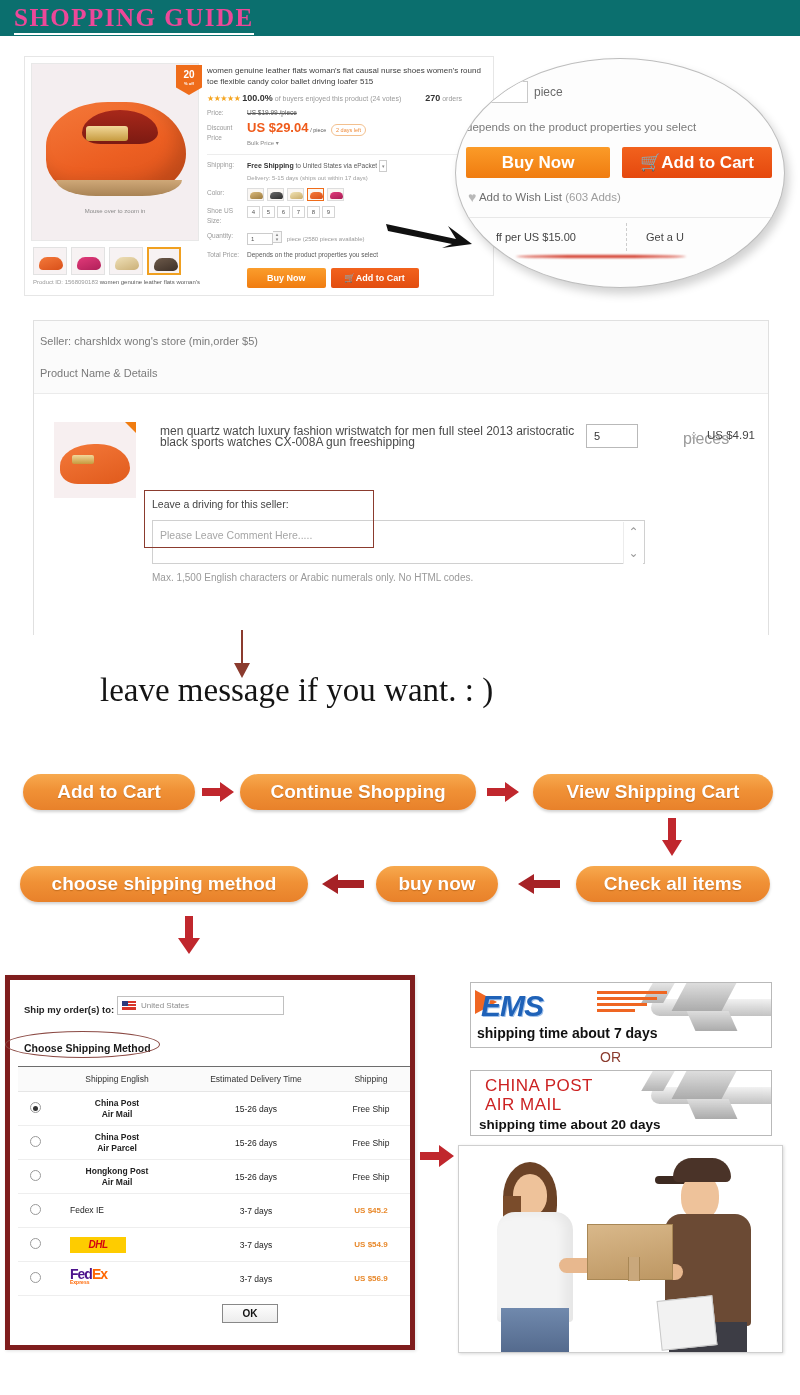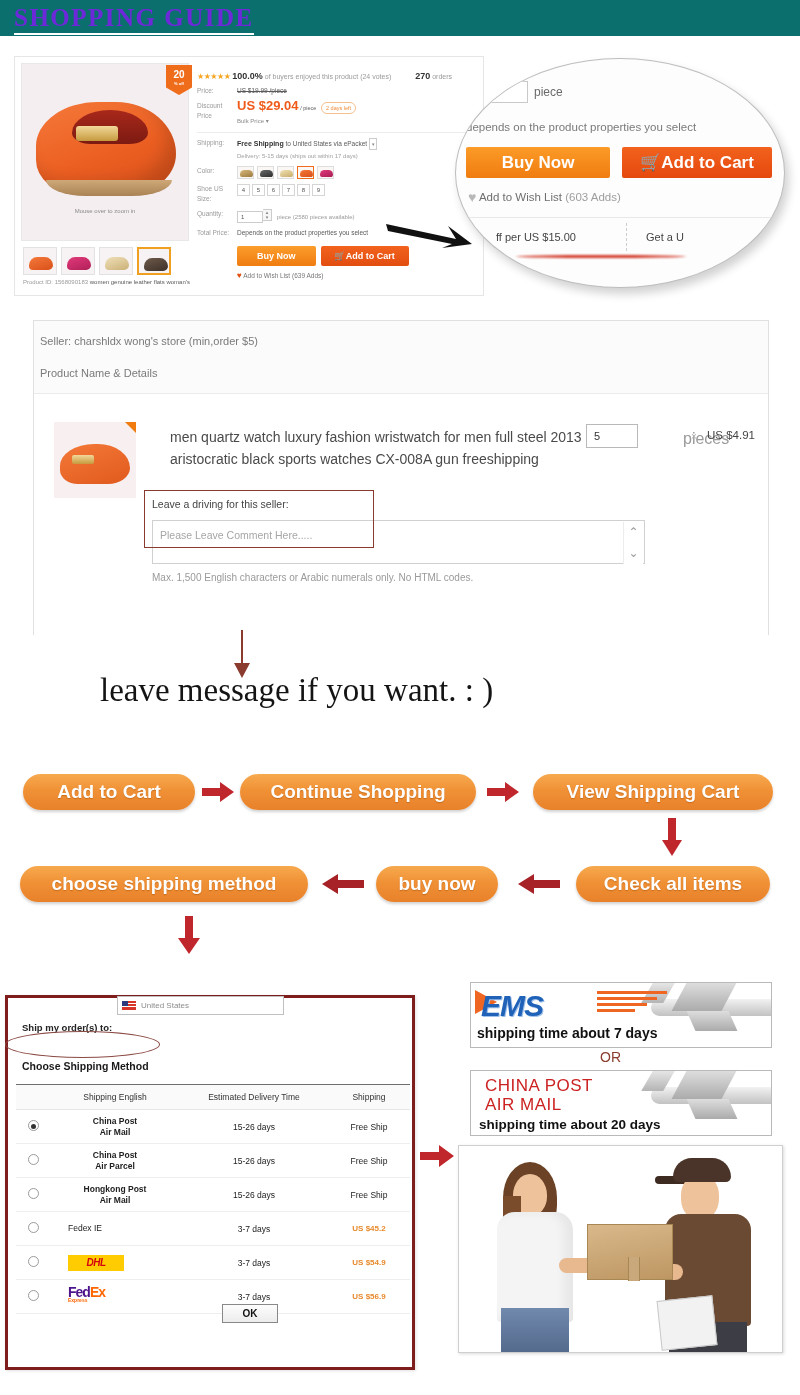--- a/index.html
+++ b/index.html
@@ -14,27 +14,27 @@
   
   .header-band {
     position: absolute; left: 0; top: 0;
     width: 800px; height: 36px;
     background: #0b6f6e;
   }
   .header-title {
     position: absolute; left: 14px; top: 4px;
     font-family: "Liberation Serif", serif;
     font-size: 25px; font-weight: bold;
-    color: #6d28d9; letter-spacing: 1.5px;
+    color: #ec4899; letter-spacing: 1.5px;
     border-bottom: 2px solid #ffffff;
     padding-bottom: 1px;
   }
 
   
-  .shot1 { position: absolute; left: 14px; top: 56px; width: 470px; height: 240px;
+  .shot1 { position: absolute; left: 24px; top: 56px; width: 470px; height: 240px;
            background: #ffffff; border: 1px solid #e6e6e6; overflow: hidden; }
   .p-img-box { position: absolute; left: 6px; top: 6px; width: 168px; height: 178px;
                background: #f4eef0; border: 1px solid #e8e8e8; overflow: hidden; }
   .shoe {
     position: absolute; left: 14px; top: 38px; width: 140px; height: 92px;
     background: linear-gradient(160deg,#f4793a 0%, #ec5f22 55%, #d9501a 100%);
     border-radius: 62px 60px 48px 42px / 44px 52px 40px 34px;
     box-shadow: inset -10px -12px 16px rgba(0,0,0,.14);
   }
   .shoe-op { position:absolute; left:36px; top:8px; width:76px; height:34px;
@@ -132,22 +132,22 @@
             background: #ffffff; border-top: 1px solid #ebebeb; }
   .c-thumb { position: absolute; left: 20px; top: 28px; width: 82px; height: 76px;
              background: #f7eff0; overflow: hidden; }
   .c-thumb .sh { position: absolute; left: 6px; top: 22px; width: 70px; height: 40px;
                  background: linear-gradient(160deg,#f4793a,#e05a1c);
                  border-radius: 34px 32px 22px 18px/22px 24px 16px 14px; }
   .c-thumb .bk { position: absolute; left: 18px; top: 33px; width: 22px; height: 9px;
                  background: linear-gradient(180deg,#f2d89a,#c69a3e); border-radius: 2px; }
   .c-corner { position: absolute; right: 0; top: 0; width: 0; height: 0;
               border-top: 11px solid #f07c10; border-left: 11px solid transparent; }
-  .c-pname { position: absolute; left: 136px; top: 32px; width: 420px;
-             font-size: 14px; color: #4a4a4a; line-height: 22px; }
+  .c-pname { position: absolute; left: 126px; top: 32px; width: 420px;
+             font-size: 12px; color: #4a4a4a; line-height: 11px; }
   .c-qty { position: absolute; left: 552px; top: 30px; width: 52px; height: 24px;
            border: 1px solid #b9b9b9; background: #fff; font-size: 11px; color: #333;
            line-height: 23px; padding-left: 7px; }
   .c-pieces { position: absolute; left: 649px; top: 36px; font-size: 16px; color: #9a9a9a; }
   .c-times { position: absolute; left: 657px; top: 37px; font-size: 10px; color: #b5b5b5; }
   .c-price { position: absolute; left: 673px; top: 35px; font-size: 11.5px; color: #444; }
 
   .msg-box { position: absolute; left: 118px; top: 126px; width: 493px; height: 44px;
              border: 1px solid #d0d0d0; background: #fff; }
   .msg-ph { position: absolute; left: 7px; top: 8px; font-size: 10.5px; color: #a6a6a6; }
@@ -184,22 +184,22 @@
   .ar-r1 { left: 202px; top: 782px; width: 32px; height: 20px; }
   .ar-r2 { left: 487px; top: 782px; width: 32px; height: 20px; }
   .ar-d1 { left: 662px; top: 818px; width: 20px; height: 38px; }
   .ar-l1 { left: 322px; top: 874px; width: 42px; height: 20px; }
   .ar-l2 { left: 518px; top: 874px; width: 42px; height: 20px; }
   .ar-d2 { left: 178px; top: 916px; width: 22px; height: 38px; }
   .ar-r3 { left: 420px; top: 1145px; width: 34px; height: 22px; }
 
   
   .shot3 { position: absolute; left: 5px; top: 975px; width: 410px; height: 375px;
-           background: #ffffff; border: 3px solid #7f1d1d;
-           box-shadow: 1px 1px 3px rgba(0,0,0,.12); overflow: hidden; margin-top: 20px; }
+           background: #ffffff; border: 5px solid #7f1d1d;
+           box-shadow: 1px 1px 3px rgba(0,0,0,.12); overflow: hidden; }
   .sh-to { position: absolute; left: 14px; top: 24px; font-size: 9.5px; font-weight: bold; color: #222; }
   .sh-sel { position: absolute; left: 117px; top: 996px; width: 167px; height: 19px;
             border: 1px solid #c0c0c0; background: #fff; }
   .flagus { position: absolute; left: 122px; top: 1001px; width: 14px; height: 9px;
             background: linear-gradient(180deg,#d8352a 0 18%,#fff 18% 36%,#d8352a 36% 54%,#fff 54% 72%,#d8352a 72% 100%); }
   .flagus::after { content:''; position:absolute; left:0; top:0; width:6px; height:5px; background:#2a3a7c; }
   .sh-country { position: absolute; left: 141px; top: 1001px; font-size: 8px; color: #8d8d8d; }
   .sh-choose { position: absolute; left: 14px; top: 62px; font-size: 10.5px; font-weight: bold; color: #1a1a1a; }
   .sh-oval { position: absolute; left: 5px; top: 1031px; width: 155px; height: 27px;
              border: 1.5px solid #8b4a44; border-radius: 50%; }
@@ -330,20 +330,21 @@
       </div>
   </div>
 
   <div class="pid">
     <span>Product ID:</span>
     <span>1568090183</span>
     <b>women genuine leather flats woman's</b>
   </div>
 
   <div class="p-right">
+    <div class="p-title">women genuine leather flats woman's flat causal nurse shoes women's round toe flexible candy color ballet driving loafer 515</div>
 
     <div class="p-rate">
       <span class="stars">★★★★★</span>
       <b>100.0%</b>
       <span>of buyers enjoyed this product (24 votes)</span>
       <span class="ord">270</span>
       <span>orders</span>
     </div>
 
     <div class="p-row">

